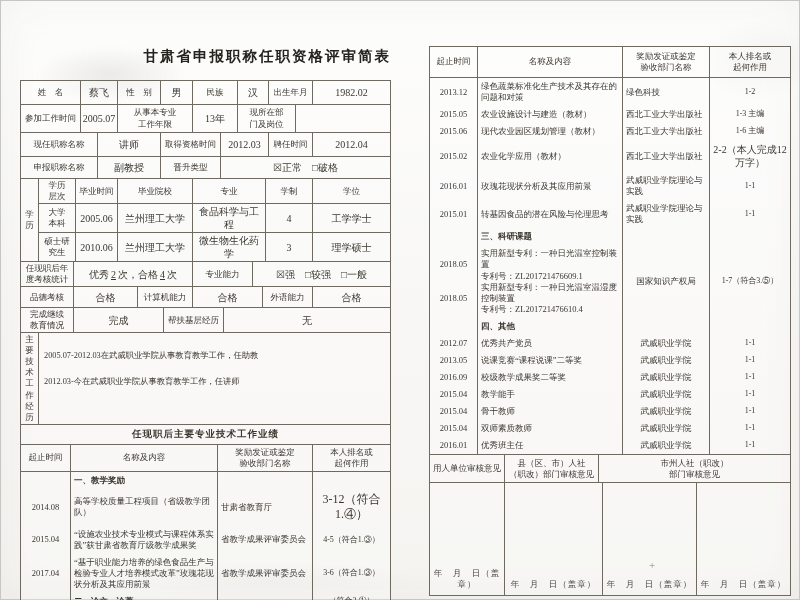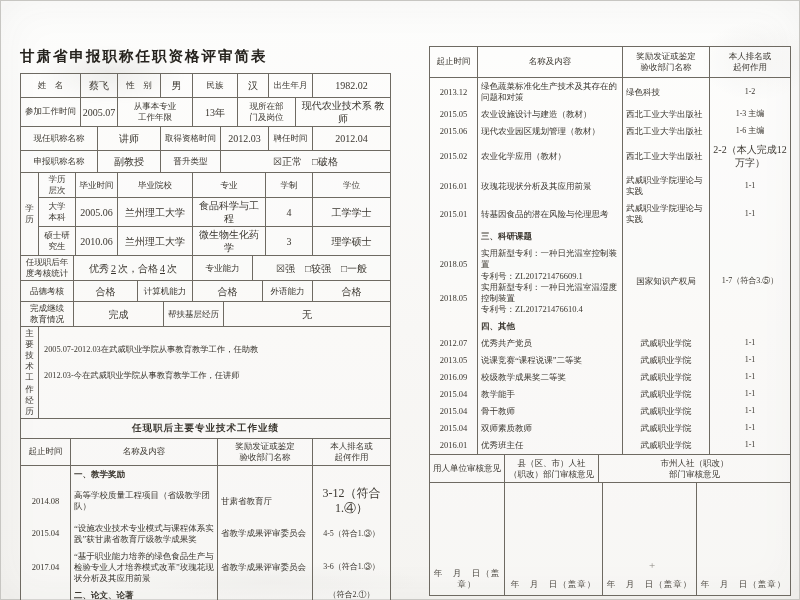--- a/index.html
+++ b/index.html
@@ -24,22 +24,22 @@
   .shade{position:absolute;pointer-events:none;border-radius:50%;}
   .sh1{left:34px;top:46px;width:150px;height:56px;background:radial-gradient(closest-side,rgba(110,106,98,.12),rgba(110,106,98,0));filter:blur(2px);}
   .sh2{left:700px;top:20px;width:110px;height:80px;background:radial-gradient(closest-side,rgba(110,106,98,.07),rgba(110,106,98,0));}
   .sh3{left:120px;top:560px;width:300px;height:40px;background:radial-gradient(closest-side,rgba(110,106,98,.06),rgba(110,106,98,0));}
 
   .page{position:absolute;}
   .page-left{left:19px;top:46px;width:371px;}
   .page-right{left:428px;top:45px;width:362px;}
 
   .doc-title{
-    text-align:left;font-size:14.5px;font-weight:bold;letter-spacing:2px;
-    color:#26231e;margin:0 0 7px 0;
+    text-align:right;font-size:14.5px;font-weight:bold;letter-spacing:2px;
+    color:#26231e;margin:0 0 14px 0;
   }
 
   .tbl{border:1px solid var(--ln);box-sizing:border-box;background:rgba(255,255,255,.25);}
   .r{display:flex;border-bottom:1px solid var(--ln);box-sizing:border-box;}
   .r.nb{border-bottom:none;}
   .c{
     border-right:1px solid var(--ln);box-sizing:border-box;
     display:flex;align-items:center;justify-content:center;
     text-align:center;padding:1px 2px;
     font-size:8.5px;line-height:1.3;color:var(--ink);
@@ -87,21 +87,20 @@
       </div>
 
       <div class="r" style="min-height:28px">
         <div class="c" style="width:60px">参加工作时间</div>
         <div class="c val" style="width:37px">2005.07</div>
         <div class="c" style="width:75px">从事本专业
 工作年限</div>
         <div class="c val" style="width:45px">13年</div>
         <div class="c" style="width:58px">现所在部
 门及岗位</div>
-        <div class="c fl val">现代农业技术系 教师</div>
       </div>
 
       <div class="r" style="min-height:24px">
         <div class="c" style="width:77px">现任职称名称</div>
         <div class="c val" style="width:63px">讲师</div>
         <div class="c" style="width:60px">取得资格时间</div>
         <div class="c val" style="width:48px">2012.03</div>
         <div class="c" style="width:44px">聘任时间</div>
         <div class="c fl val">2012.04</div>
       </div>

